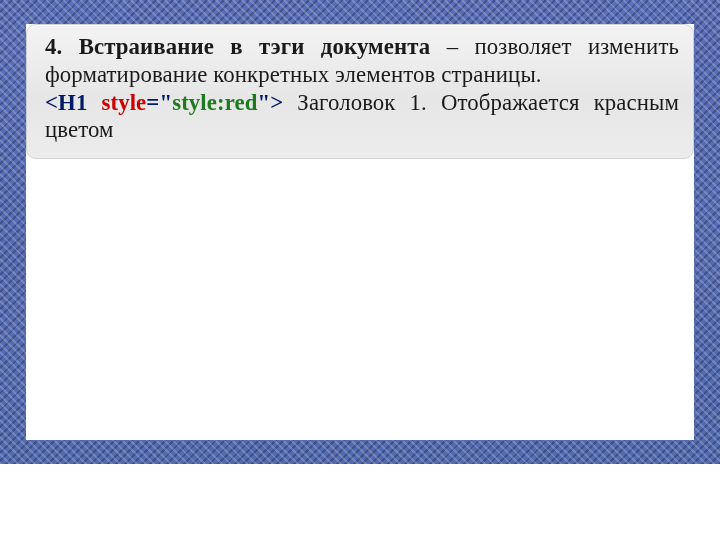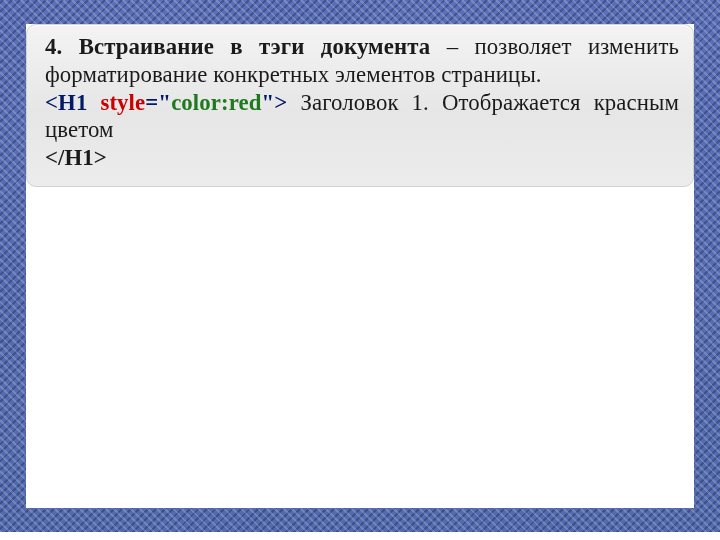--- a/index.html
+++ b/index.html
@@ -5,21 +5,21 @@
   html, body {
     margin: 0;
     padding: 0;
     width: 720px;
     height: 540px;
     overflow: hidden;
     font-family: "Times New Roman", Times, serif;
   }
   .outer {
     width: 720px;
-    height: 532px;
+    height: 464px;
     background:
       repeating-linear-gradient(45deg, rgba(255,255,255,0.18) 0 2px, rgba(0,0,0,0) 2px 6px),
       repeating-linear-gradient(-45deg, rgba(0,0,40,0.25) 0 2px, rgba(0,0,0,0) 2px 6px),
       linear-gradient(#5a6fb6, #526aae);
     box-sizing: border-box;
     padding: 24px 26px;
   }
   .page {
     width: 100%;
     height: 100%;
@@ -52,18 +52,17 @@
 </head>
 <body>
 
 <div class="outer">
   <div class="page">
     <div class="textbox">
       <p>
         <span class="b">4. Встраивание в тэги документа</span><span> – позволяет изменить форматирование конкретных элементов страницы.</span>
       </p>
       <p>
-        <span class="navy">&lt;</span><span class="navy">H1 </span><span class="red">style</span><span class="navy">="</span><span class="green">color:red</span><span class="navy">"&gt;</span><span> Заголовок 1. Отображается красным цветом</span>
+        <span class="navy">&lt;</span><span class="navy">H1 </span><span class="red">style</span><span class="navy">="</span><span class="green">style:red</span><span class="navy">"&gt;</span><span> Заголовок 1. Отображается красным цветом</span>
       </p>
-      <p class="navy">&lt;/H1&gt;</p>
     </div>
   </div>
 </div>
 
 </body></html>

